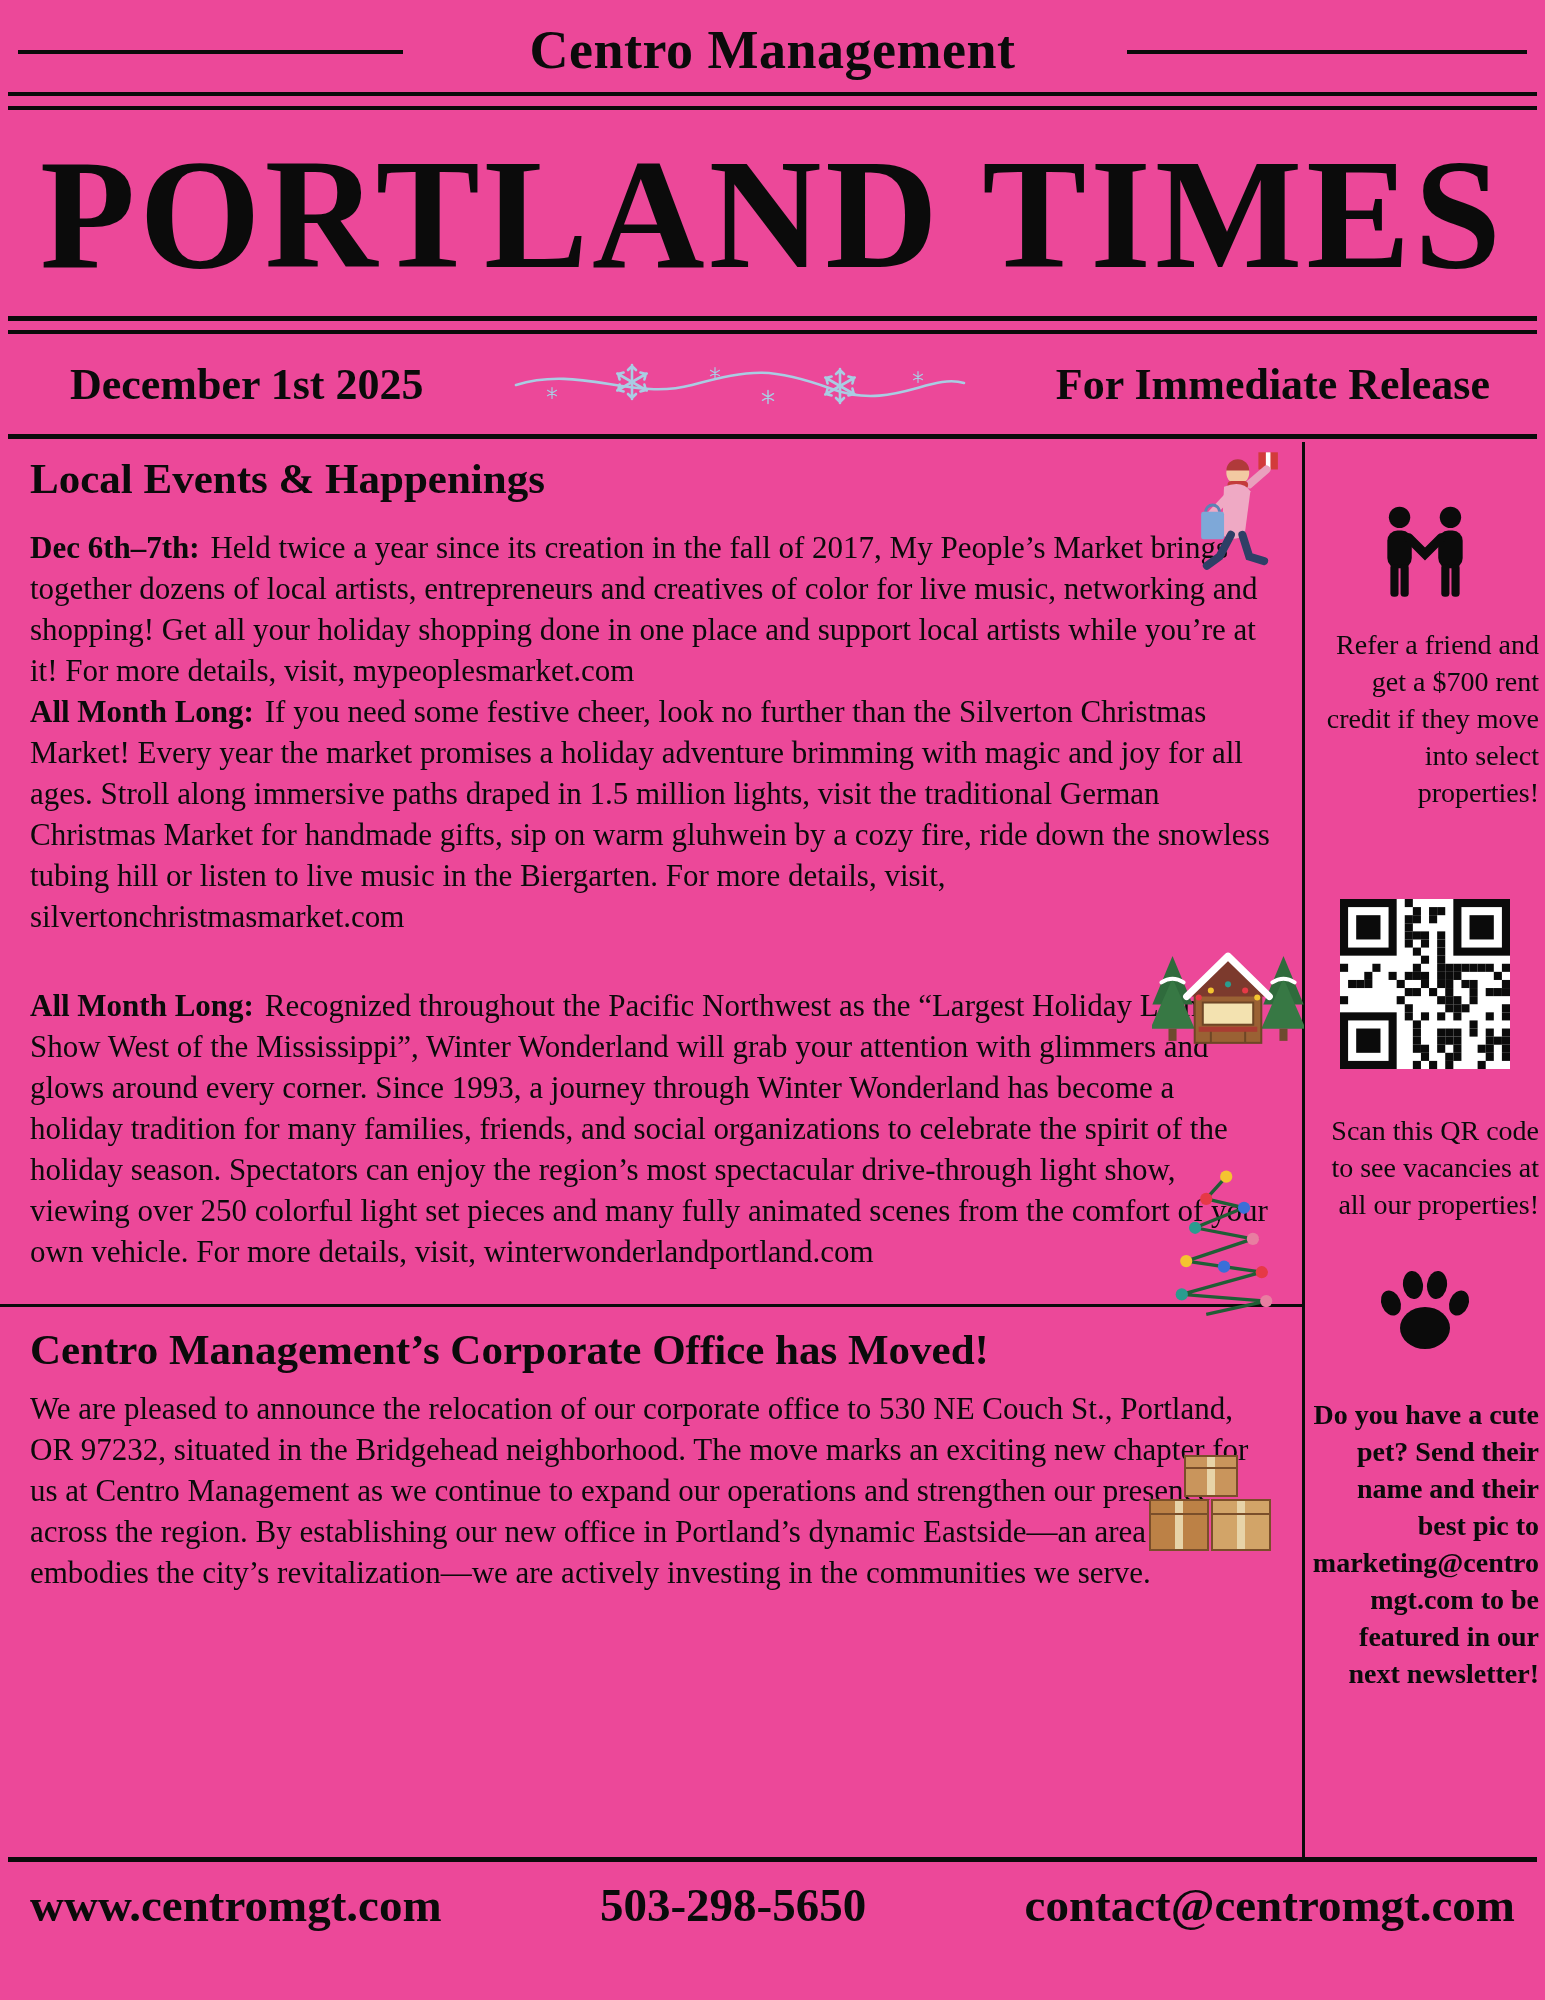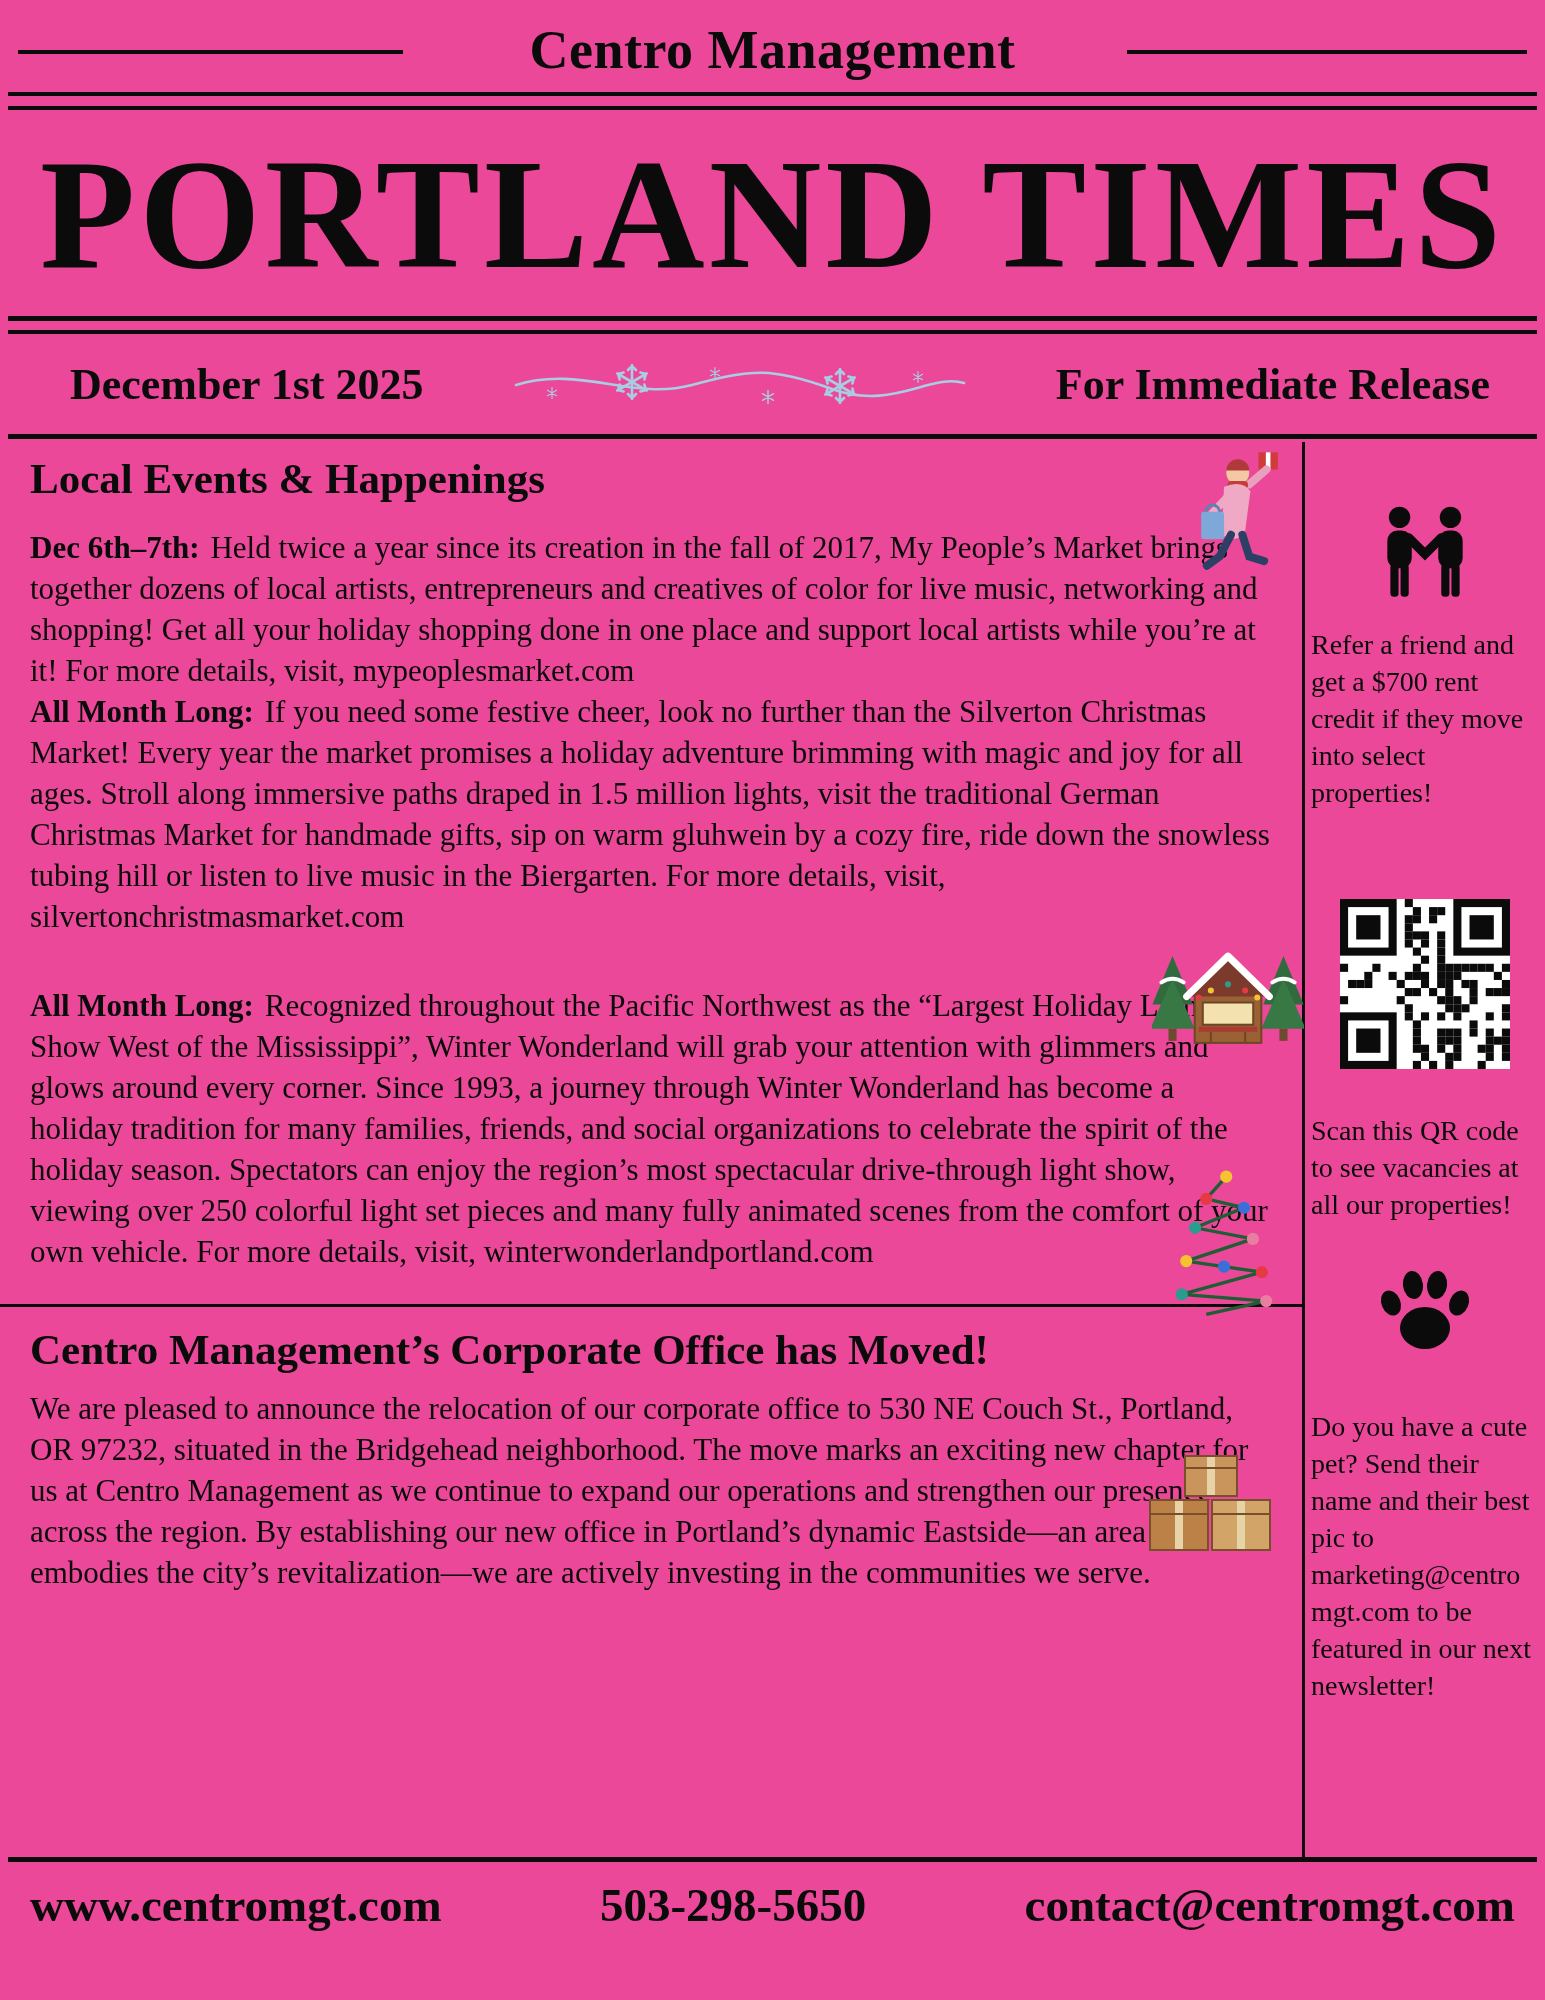--- a/index.html
+++ b/index.html
@@ -35,29 +35,29 @@
   }
   .date, .release { font-size:44px; font-weight:700; white-space:nowrap; }
   .snow-divider { flex:0 0 auto; }
 
   
   .content { display:flex; height:1415px; overflow:hidden; margin-top:3px; }
   .col-main { position:relative; width:1302px; padding:12px 28px 16px 30px; }
   .v-divider { width:3px; background:#0b0b0b; }
   .col-side {
     width:240px; display:flex; flex-direction:column; align-items:center;
-    text-align:left; padding:64px 6px 0;
+    text-align:right; padding:64px 6px 0;
     font-size:28px; line-height:37px;
   }
   .side-text { overflow-wrap:anywhere; }
   .refer-text { margin-top:26px; }
   .qr-wrap { margin-top:88px; }
   .qr-text { margin-top:34px; }
   .paw-wrap { margin-top:42px; }
-  .pet-text { margin-top:42px; }
+  .pet-text { margin-top:30px;font-weight:bold; }
 
   .events-heading, .office-heading { font-size:43px; font-weight:700; }
   .para { font-size:31px; line-height:41px; max-width:1250px; }
   .para .lead { font-weight:700; margin-right:0.35em; }
   .p1 { margin-top:24px; }
   .p2 { }
   .p3 { margin-top:48px; }
   .section-rule { height:3px; background:#0b0b0b; margin:32px -28px 0 -30px; }
   .office-heading { margin-top:18px; }
   .office-para { margin-top:14px; }

